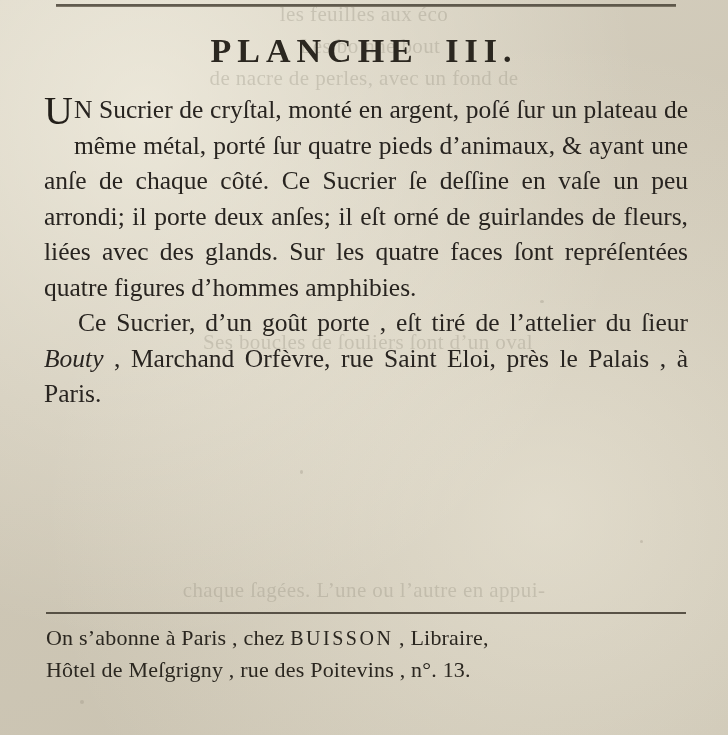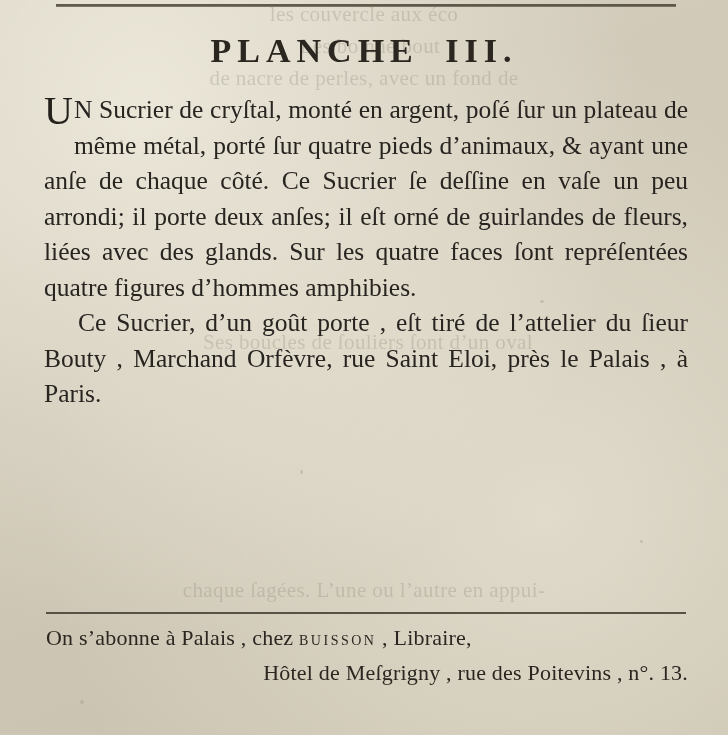--- a/index.html
+++ b/index.html
@@ -90,75 +90,76 @@
   .dropcap {
     float: left;
     font-size: 40px;
     line-height: 34px;
     padding: 0 1px 0 0;
     margin-top: 2px;
     font-family: "Liberation Serif", serif;
     color: #231f1a;
   }
   .italic {
+    font-style: italic;
   }
   .colophon {
     position: absolute;
     left: 46px;
     top: 622px;
     width: 642px;
     color: #2b2720;
     font-size: 22px;
     line-height: 32px;
     font-family: "Liberation Serif", serif;
   }
   .colophon .l1 {
     text-align: left;
     letter-spacing: 0.2px;
   }
   .colophon .l2 {
-    text-align: right;
+    text-align: left;
     letter-spacing: 0.2px;
   }
   .sc-wide {
     letter-spacing: 2.5px;
-    font-size: 14px;
+    font-size: 20px;
   }
   .speck {
     position: absolute;
     background: #9a9384;
     opacity: 0.35;
     border-radius: 50%;
     pointer-events: none;
   }
 </style>
 </head>
 <body>
 
 <div class="page">
 
-  <div class="bleed" style="top:2px;">les couvercle aux éco</div>
+  <div class="bleed" style="top:2px;">les feuilles aux éco</div>
   <div class="bleed" style="top:34px;margin-left:12px;">Les bo               nne bout</div>
   <div class="bleed" style="top:66px;">de nacre de perles, avec un fond de</div>
   <div class="bleed" style="top:330px;padding-left:8px;">Ses boucles de ſouliers ſont d’un oval</div>
   <div class="bleed" style="top:578px;">chaque ſagées. L’une ou l’autre en appui-</div>
 
   <div class="rule-top"></div>
 
   <div class="plate-title">PLANCHE III.</div>
 
   <div class="body-text">
     <p class="first"><span class="dropcap">U</span><span>N Sucrier de cryſtal, monté en argent, poſé ſur un plateau de même métal, porté ſur quatre pieds d’animaux, &amp; ayant une anſe de chaque côté. Ce Sucrier ſe deſſine en vaſe un peu arrondi; il porte deux anſes; il eſt orné de guirlandes de fleurs, liées avec des glands. Sur les quatre faces ſont repréſentées quatre figures d’hommes amphibies.</span></p>
     <p><span>Ce Sucrier, d’un goût porte , eſt tiré de l’attelier du ſieur </span><span class="italic">Bouty</span><span> , Marchand Orfèvre, rue Saint Eloi, près le Palais , à Paris.</span></p>
   </div>
 
   <div class="rule-bottom"></div>
 
   <div class="colophon">
-    <div class="l1"><span>On s’abonne à Palais ,  chez </span><span class="sc-wide">BUISSON</span><span> , Libraire,</span></div>
+    <div class="l1"><span>On s’abonne à Paris ,  chez </span><span class="sc-wide">BUISSON</span><span> , Libraire,</span></div>
     <div class="l2">Hôtel de Meſgrigny , rue des Poitevins , n°. 13.</div>
   </div>
 
   <div class="speck" style="left:120px; top:140px; width:3px; height:3px;"></div>
   <div class="speck" style="left:540px; top:300px; width:4px; height:3px;"></div>
   <div class="speck" style="left:300px; top:470px; width:3px; height:4px;"></div>
   <div class="speck" style="left:640px; top:540px; width:3px; height:3px;"></div>
   <div class="speck" style="left:80px; top:700px; width:4px; height:4px;"></div>
 
 </div>

